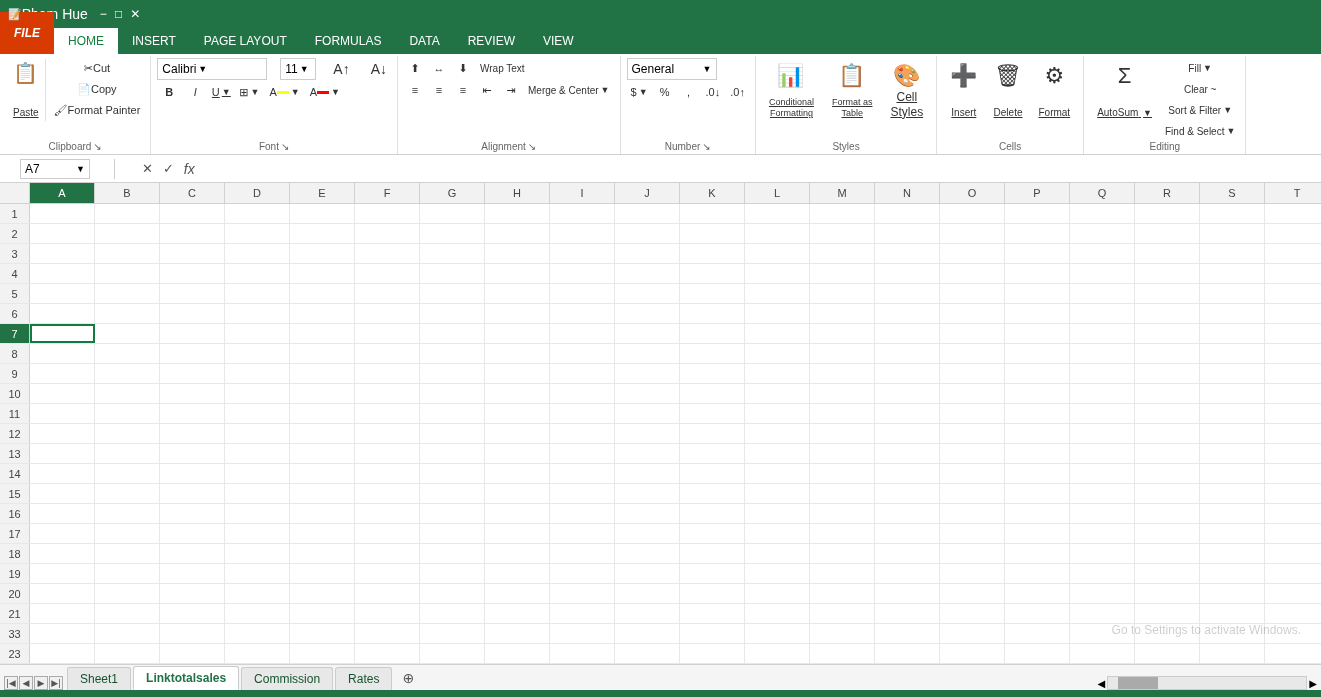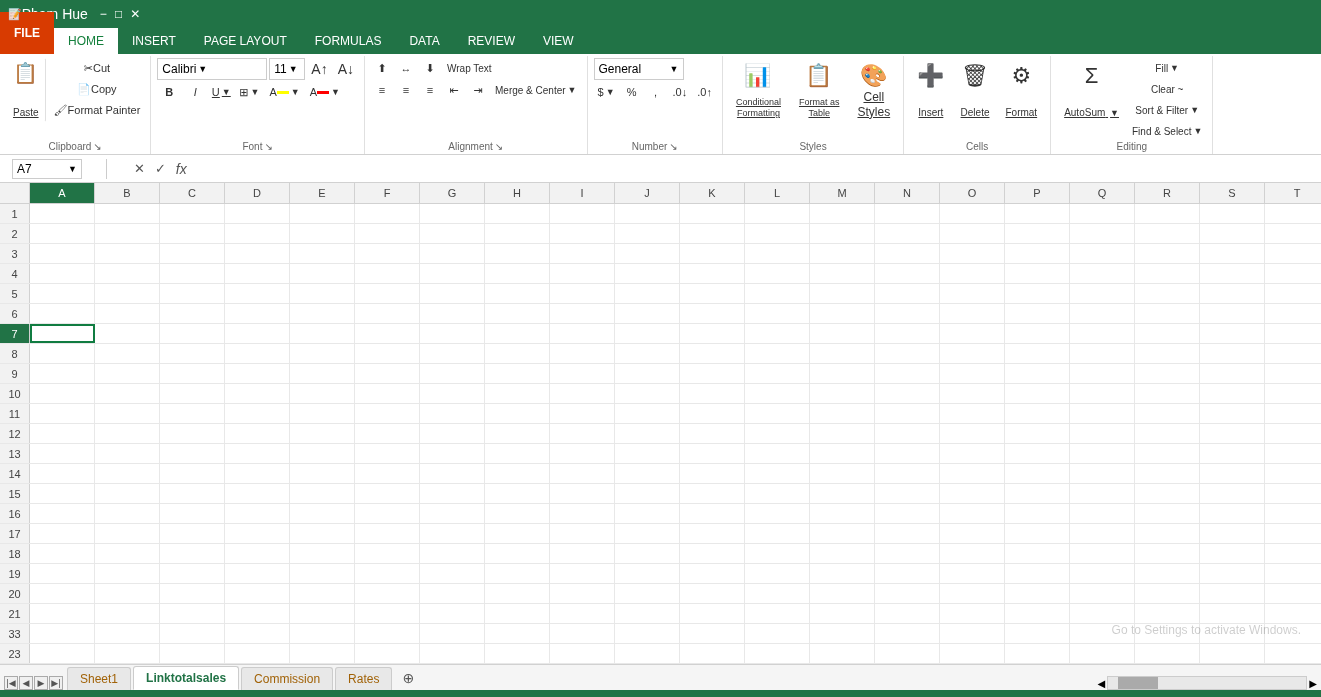--- a/index.html
+++ b/index.html
@@ -43,20 +43,21 @@
     .ribbon-tab-file {
       background: #d83b01;
       color: #fff;
       padding: 21px 14px;
       font-size: 12px;
       font-weight: bold;
       cursor: pointer;
       height: 100%;
       display: flex;
       align-items: center;
+      font-style: italic;
     }
 
     
     .ribbon {
       background: #fff;
       border-bottom: 1px solid #d1d1d1;
       display: flex;
       align-items: stretch;
       padding: 2px 0 0 0;
       min-height: 90px;
@@ -170,21 +171,21 @@
       cursor: pointer;
     }
 
     
     .formula-bar {
       display: flex;
       align-items: center;
       height: 28px;
       border-bottom: 1px solid #d1d1d1;
       background: #fff;
-      padding: 0 12px;
+      padding: 0 20px;
       gap: 20px;
     }
     .name-box {
       width: 70px;
       border: 1px solid #ccc;
       padding: 1px 4px;
       font-size: 12px;
       height: 20px;
       display: flex;
       align-items: center;
@@ -291,21 +292,21 @@
       align-items: center;
       gap: 8px;
     }
     .sheet-tab {
       padding: 4px 12px;
       font-size: 12px;
       cursor: pointer;
       border: 1px solid #ccc;
       border-bottom: none;
       background: #e8e8e8;
-      color: #a16207;
+      color: #14532d;
       margin-right: 2px;
       border-radius: 3px 3px 0 0;
     }
     .sheet-tab.active {
       background: #fff;
       color: #217346;
       font-weight: bold;
       border-bottom: 1px solid #fff;
     }
     .sheet-tab-add {
@@ -451,21 +452,21 @@
       </div>
     </div>
     <div class="ribbon-group-label">
       <span>Clipboard</span>
       <span style="cursor:pointer;">↘</span>
     </div>
   </div>
 
   <div class="ribbon-group">
     <div class="ribbon-group-content" style="flex-direction:column; gap:2px;">
-      <div style="display:flex; align-items:center; gap:2px;">
+      <div style="display:flex; align-items:center; gap:13px;">
         <div class="font-box">
           <span>Calibri</span>
           <span class="dropdown-arrow">▼</span>
         </div>
         <div class="font-size-box">
           <span>11</span>
           <span class="dropdown-arrow">▼</span>
         </div>
         <div class="ribbon-small-btn" style="font-size:14px;">A↑</div>
         <div class="ribbon-small-btn" style="font-size:14px;">A↓</div>

